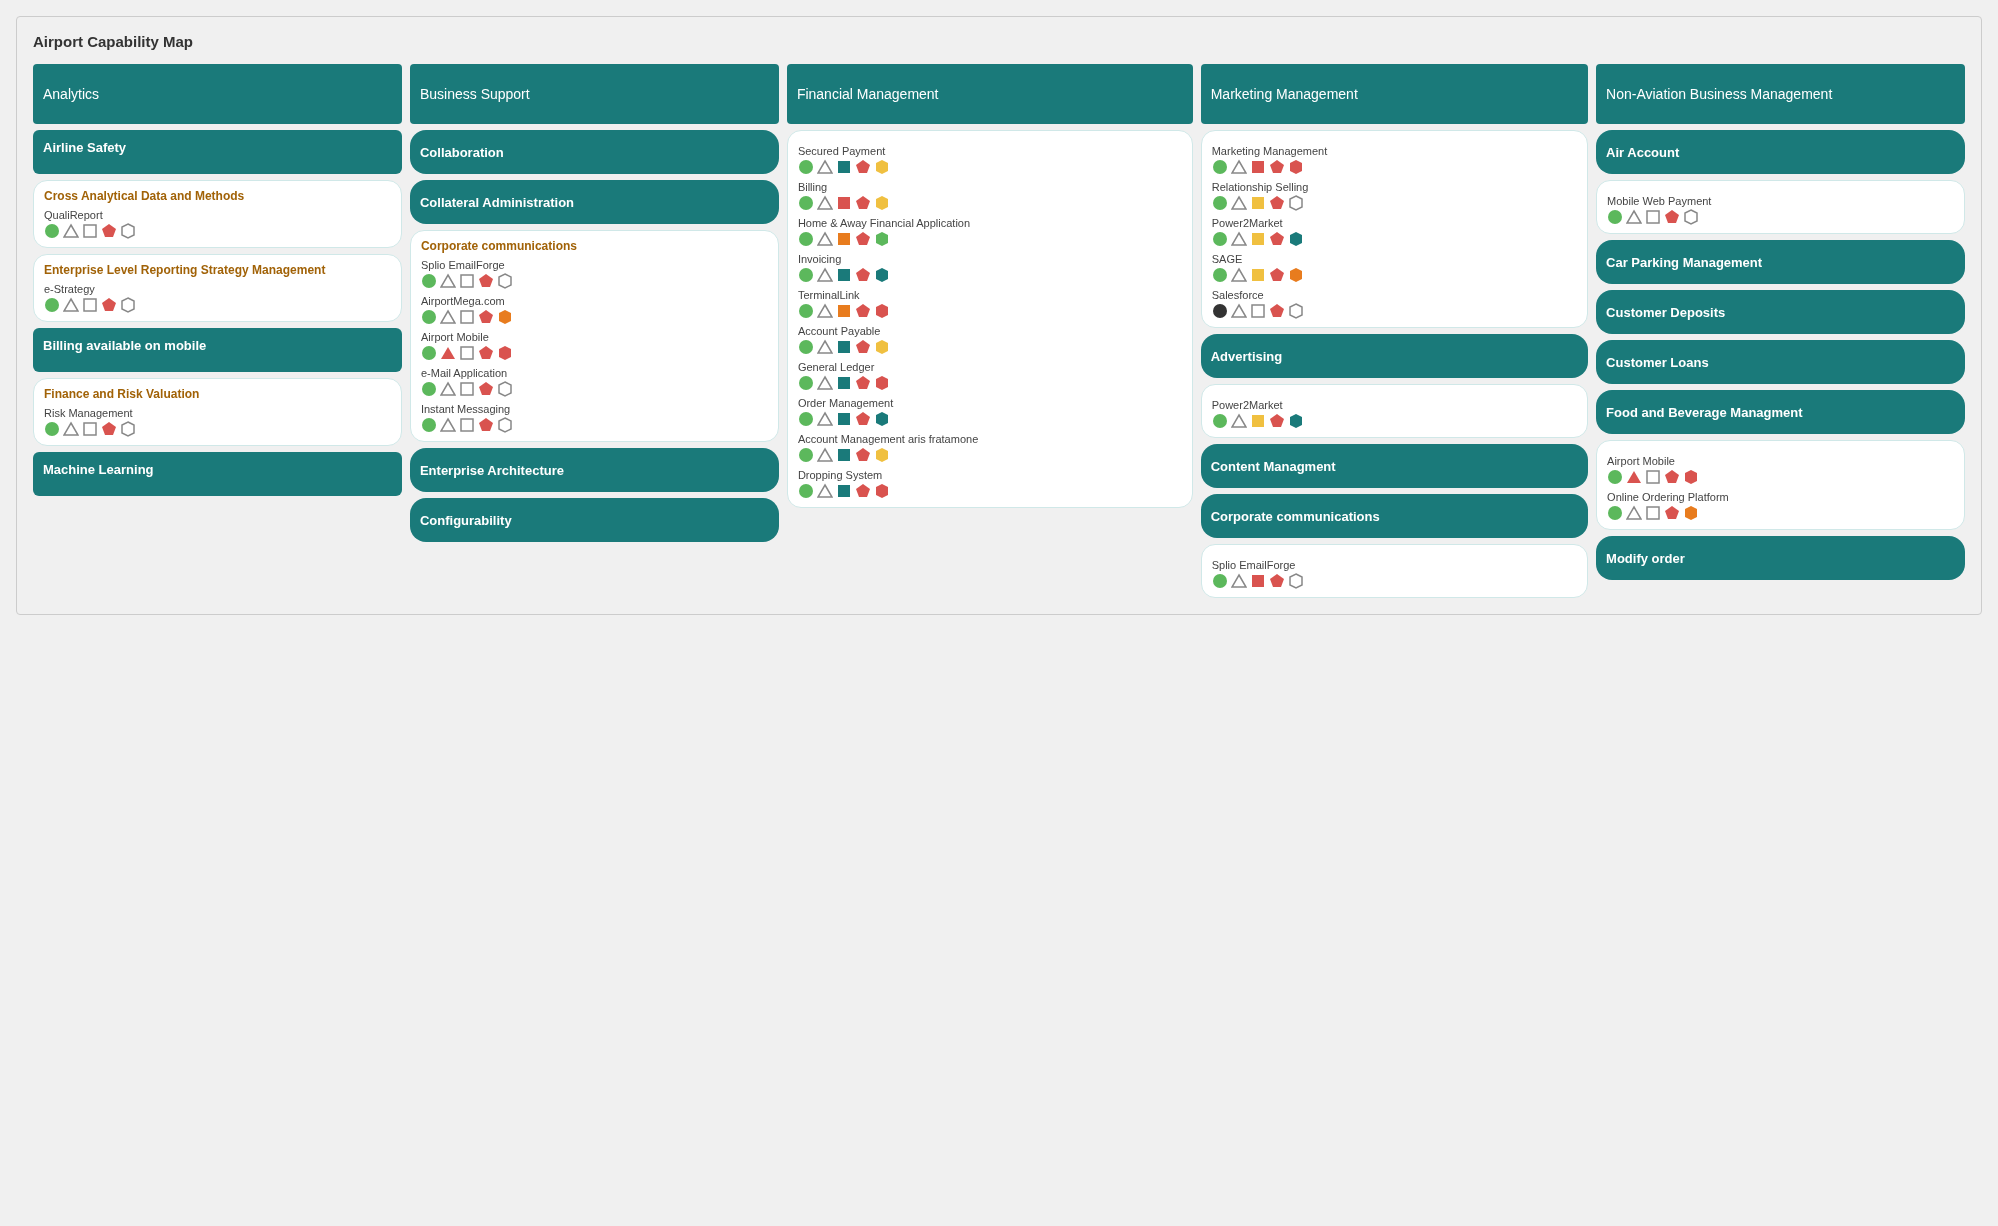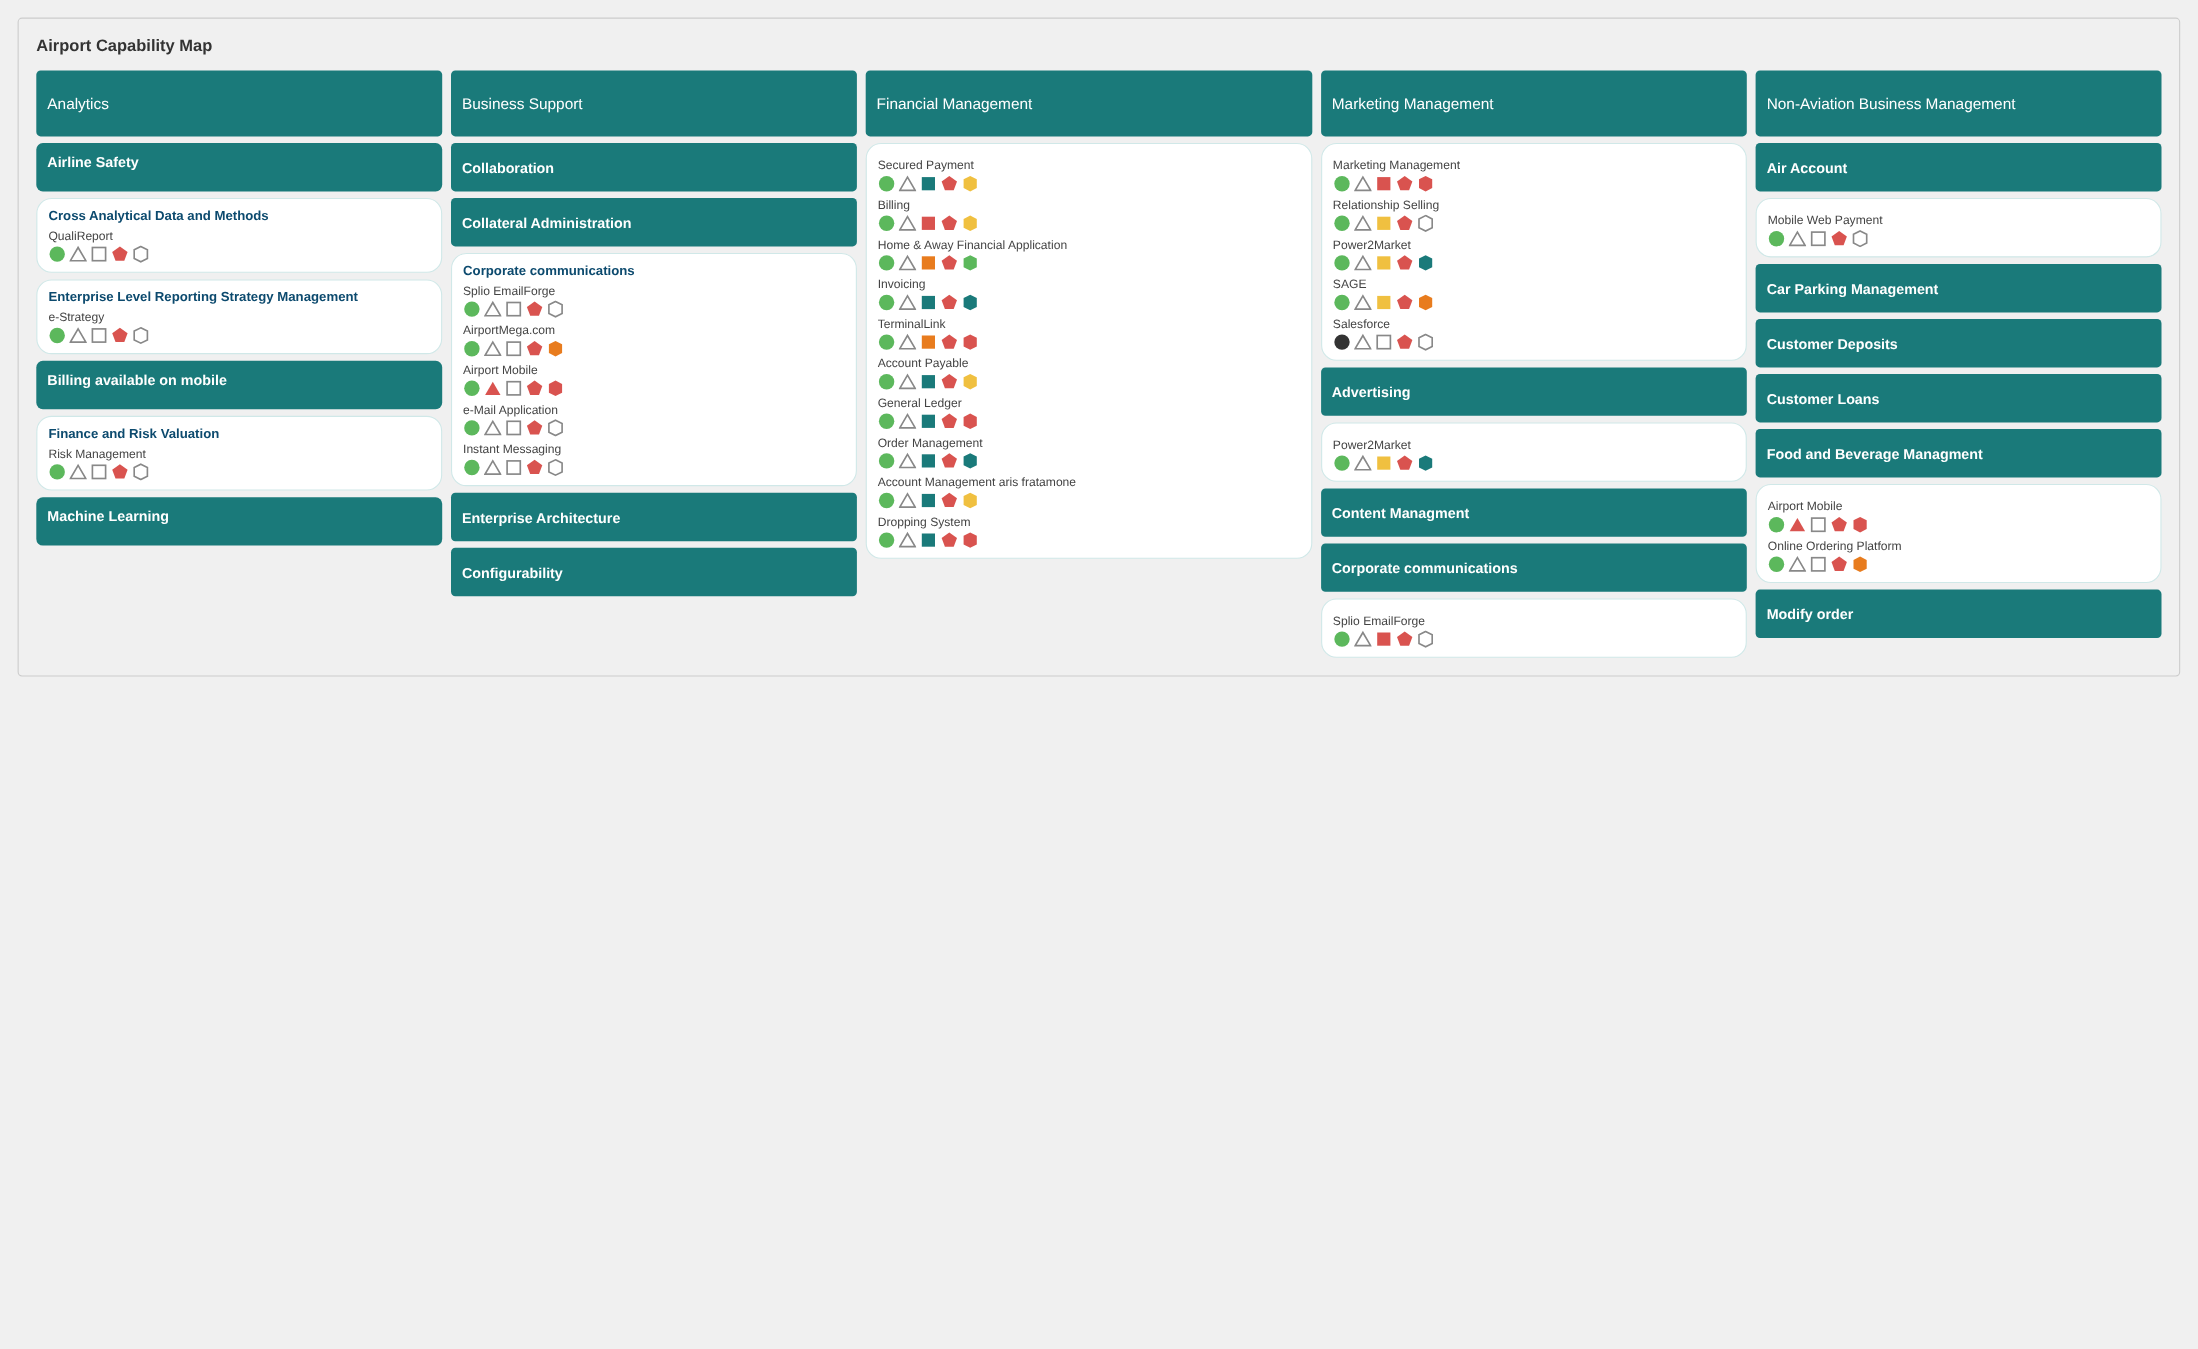--- a/index.html
+++ b/index.html
@@ -42,21 +42,21 @@
       min-height: 60px;
       display: flex;
       align-items: center;
     }
     .section-header {
       background: #1a7a7a;
       color: #fff;
       font-size: 13px;
       font-weight: 600;
       padding: 10px 10px;
-      border-radius: 4px;
+      border-radius: 16px;
       min-height: 44px;
       display: flex;
       align-items: center;
     }
     .card {
       background: #fff;
       border: 1px solid #d0e8e8;
       border-radius: 14px;
       padding: 8px 10px;
     }
@@ -66,21 +66,21 @@
       border-radius: 6px;
       padding: 10px 10px;
       font-size: 13px;
       font-weight: 600;
       min-height: 44px;
       display: flex;
     }
     .item-title {
       font-size: 12px;
       font-weight: 700;
-      color: #0c4a6e;
+      color: #a16207;
       margin-bottom: 4px;
     }
     .sub-item {
       margin-top: 6px;
     }
     .sub-item-name {
       font-size: 11px;
       color: #444;
       margin-bottom: 2px;
     }

